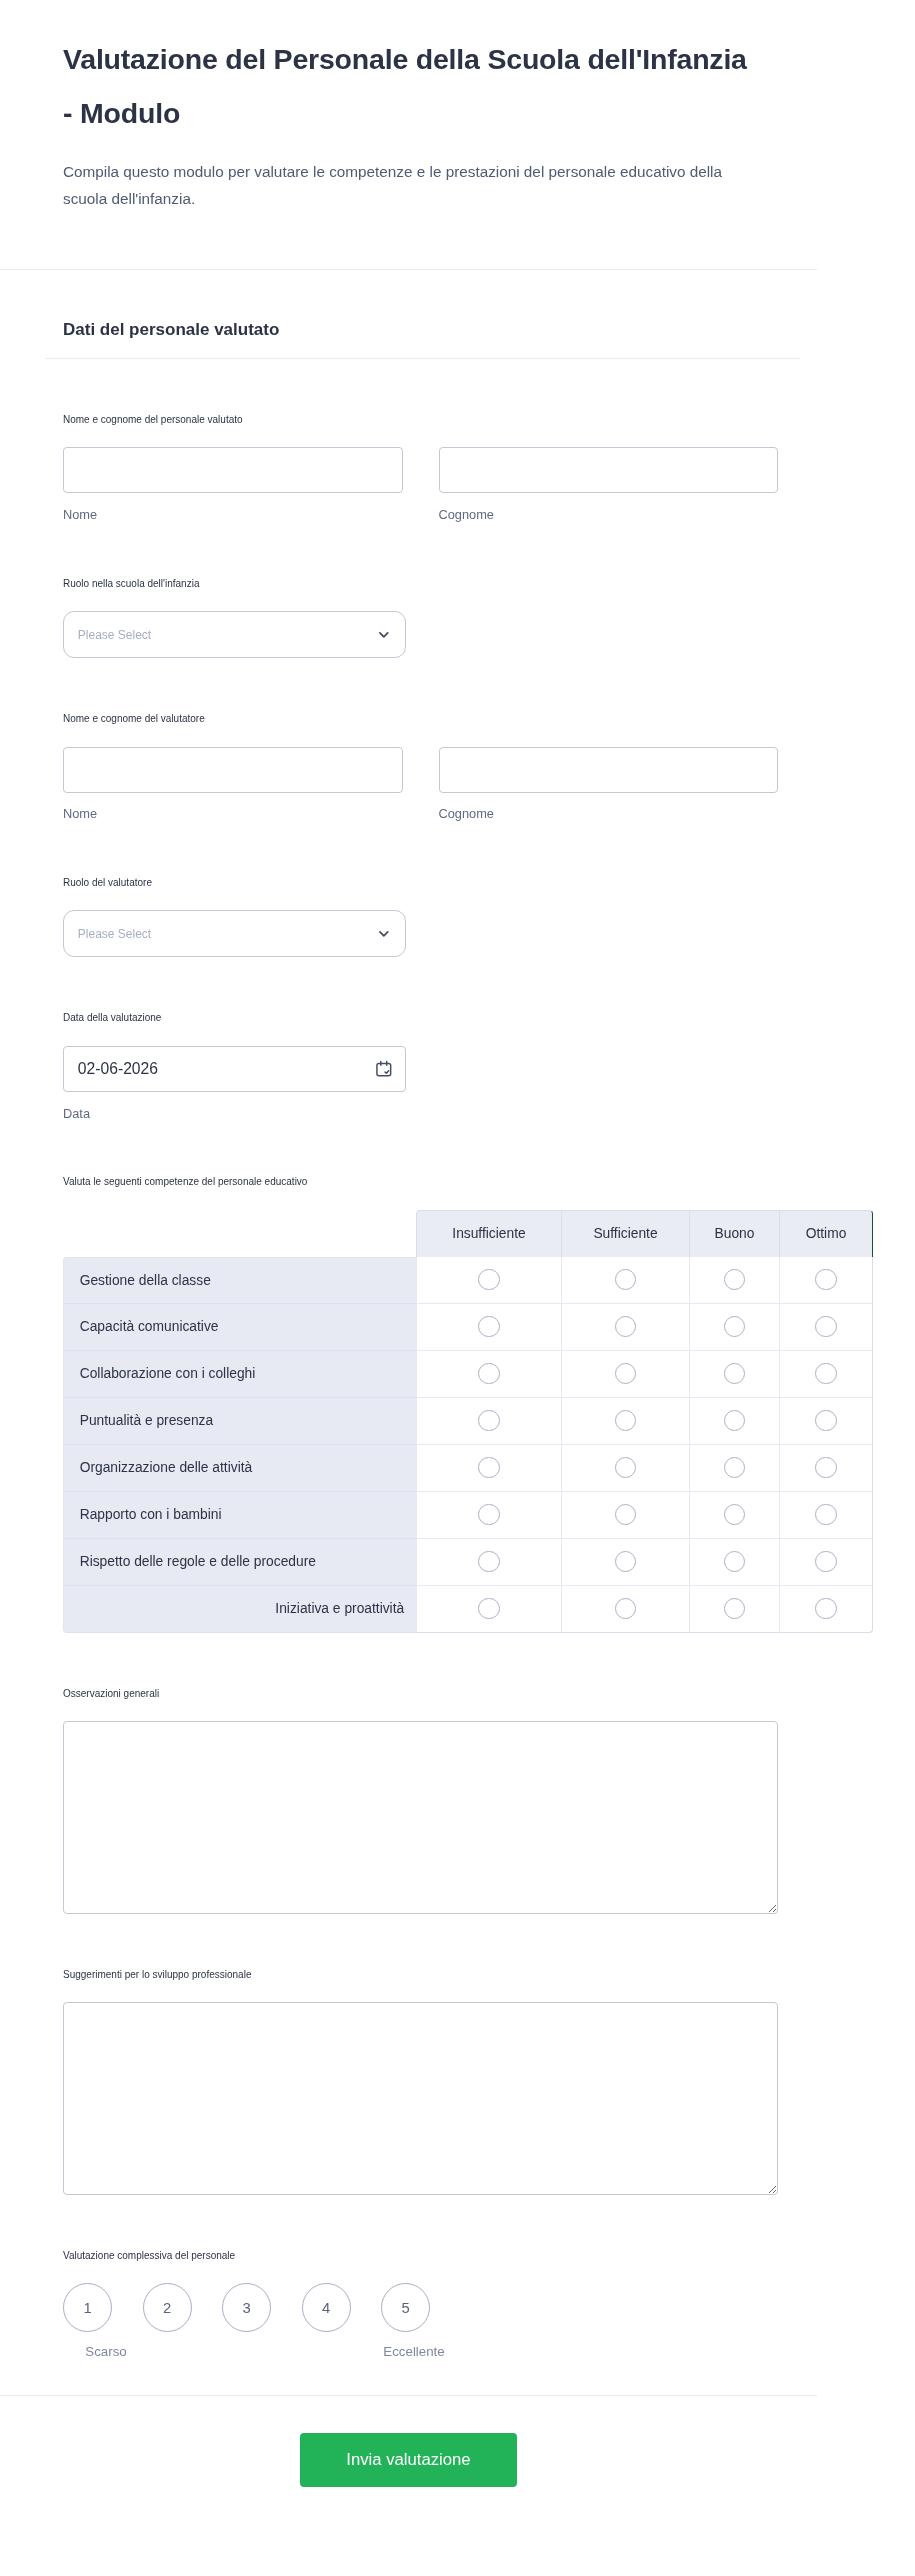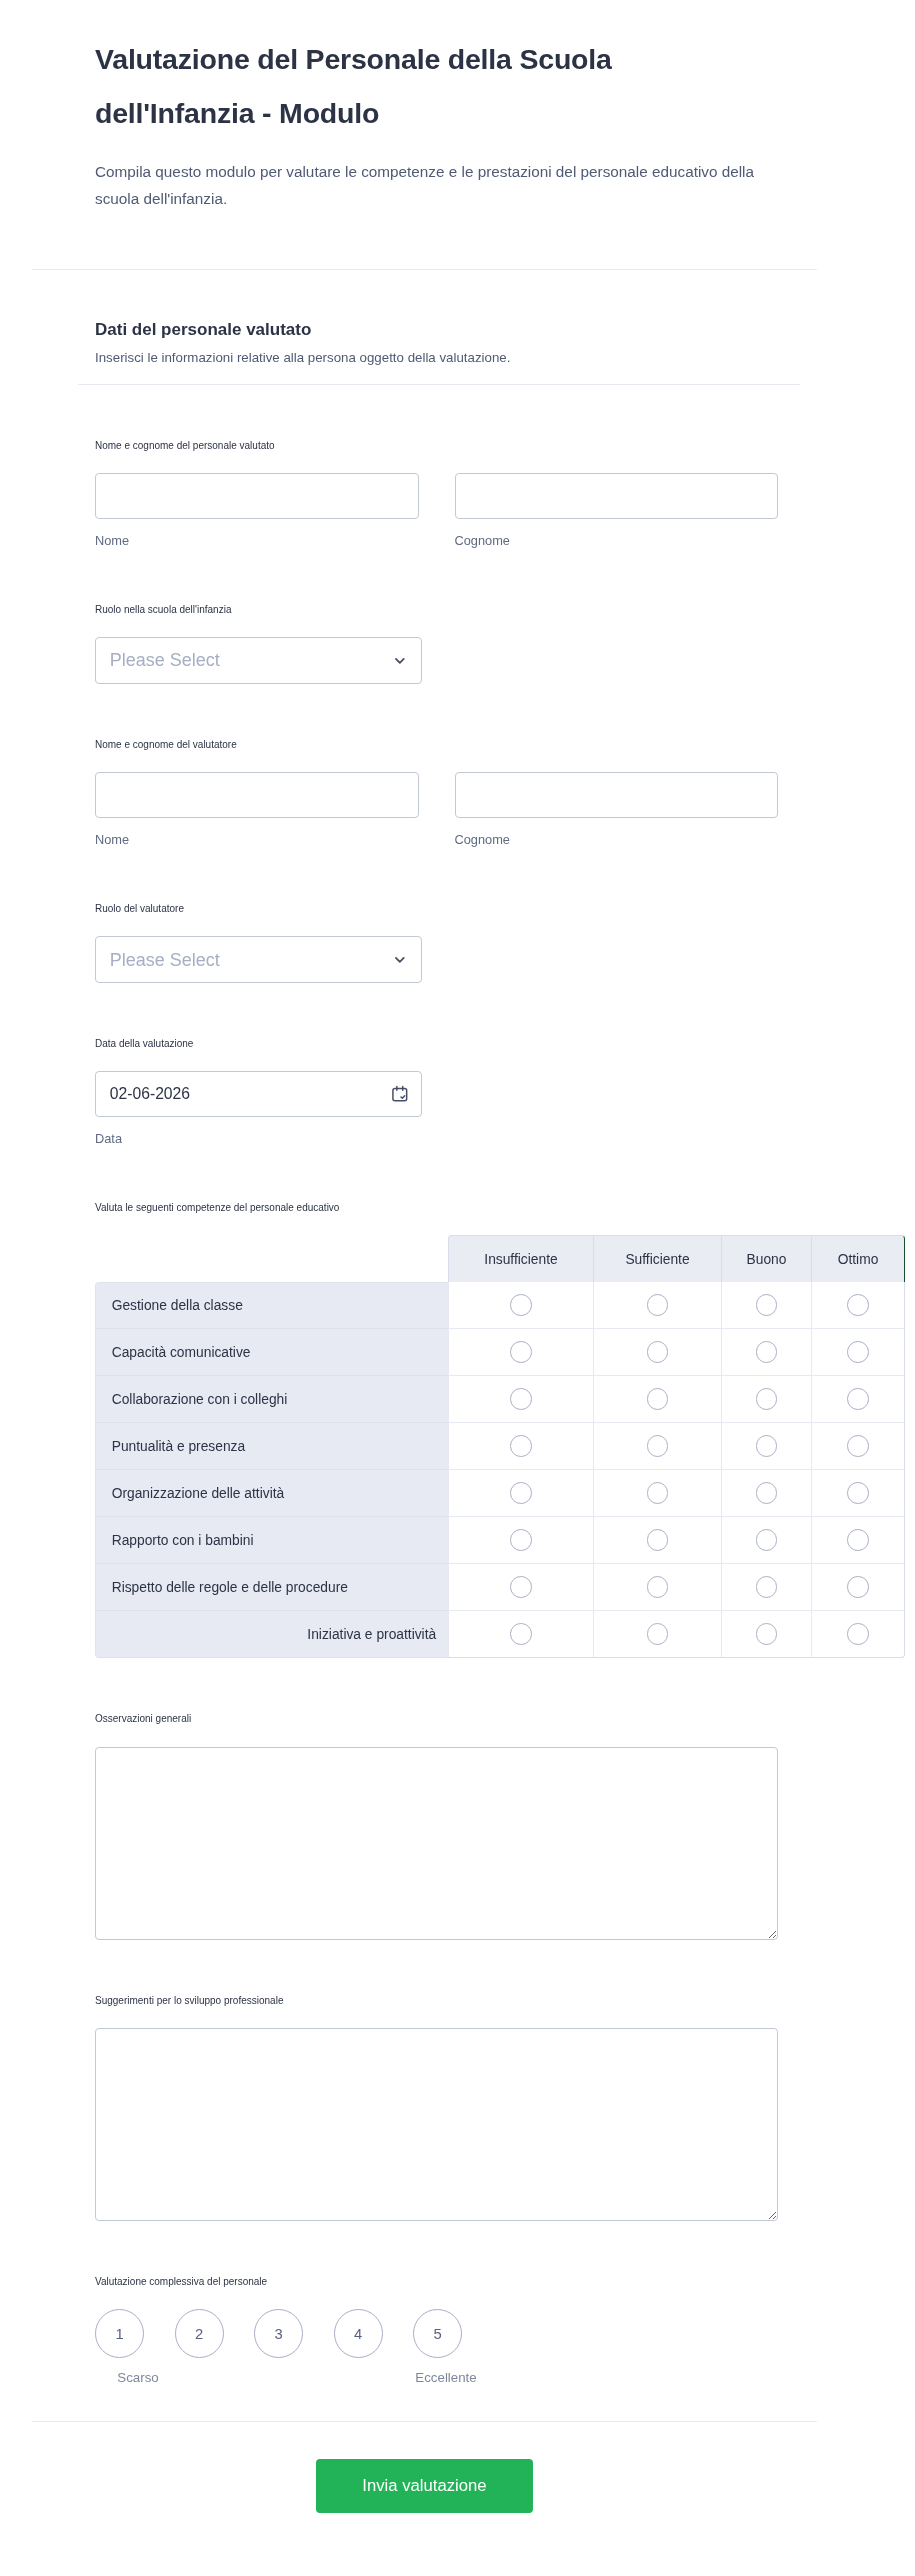--- a/index.html
+++ b/index.html
@@ -2,21 +2,21 @@
 <html lang="it"><head>
 <meta charset="utf-8">
 <style>
   * { box-sizing: border-box; }
   html, body { margin: 0; padding: 0; background: #ffffff; }
   body {
     font-family: "Liberation Sans", "DejaVu Sans", sans-serif;
     color: #2c3345;
     width: 915px;
   }
-  .page { width: 817px; background: #fff; padding-left: 32px; }
+  .page { width: 817px; background: #fff; }
 
   
   .form-header { padding: 32px 63px 0 63px; }
   .form-title {
     margin: 0;
     font-size: 28.5px;
     line-height: 54px;
     font-weight: 700;
     color: #2c3345;
     letter-spacing: -0.2px;
@@ -49,22 +49,22 @@
     border: 1px solid #c2c8d4; border-radius: 3.9px;
     padding: 0 13.8px; font-size: 15.7px; color: #2c3345;
     font-family: inherit; background: #fff; outline: none;
   }
   .sublabel { margin-top: 14.8px; font-size: 12.8px; line-height: 14.8px; color: #5f6a84; }
 
   .select-wrap { position: relative; margin-top: 15.7px; }
   .select-wrap select {
     width: 100%; height: 47px;
     -webkit-appearance: none; appearance: none;
-    border: 1px solid #c2c8d4; border-radius: 4px;
-    padding: 0 35px 0 13.8px; font-size: 18px; color: #a6aec3;
+    border: 1px solid #c2c8d4; border-radius: 11px;
+    padding: 0 35px 0 13.8px; font-size: 12px; color: #a6aec3;
     font-family: inherit; background: #fff; outline: none;
   }
   .select-wrap .chev { position: absolute; right: 13.8px; top: 15.7px; pointer-events: none; }
 
   .date-wrap { position: relative; margin-top: 15.7px; }
   .date-wrap .cal {
     position: absolute; right: 10.8px; top: 11.8px; cursor: pointer;
   }
 
   textarea.big {
@@ -147,21 +147,20 @@
 <div class="page">
 
   <div class="form-header">
     <h1 class="form-title">Valutazione del Personale della Scuola dell'Infanzia - Modulo</h1>
     <div class="form-subtitle">Compila questo modulo per valutare le competenze e le prestazioni del personale educativo della scuola dell'infanzia.</div>
   </div>
   <div class="divider-full"></div>
 
   <div class="section-head">
     <div class="section-title">Dati del personale valutato</div>
-    <div class="section-desc">Inserisci le informazioni relative alla persona oggetto della valutazione.</div>
     <div class="divider-section"></div>
   </div>
 
   <div class="content">
 
     <div class="question">
       <div class="q-label">Nome e cognome del personale valutato</div>
       <div class="row2">
         <div>
           <input class="text-input" type="text" value="" style="">

